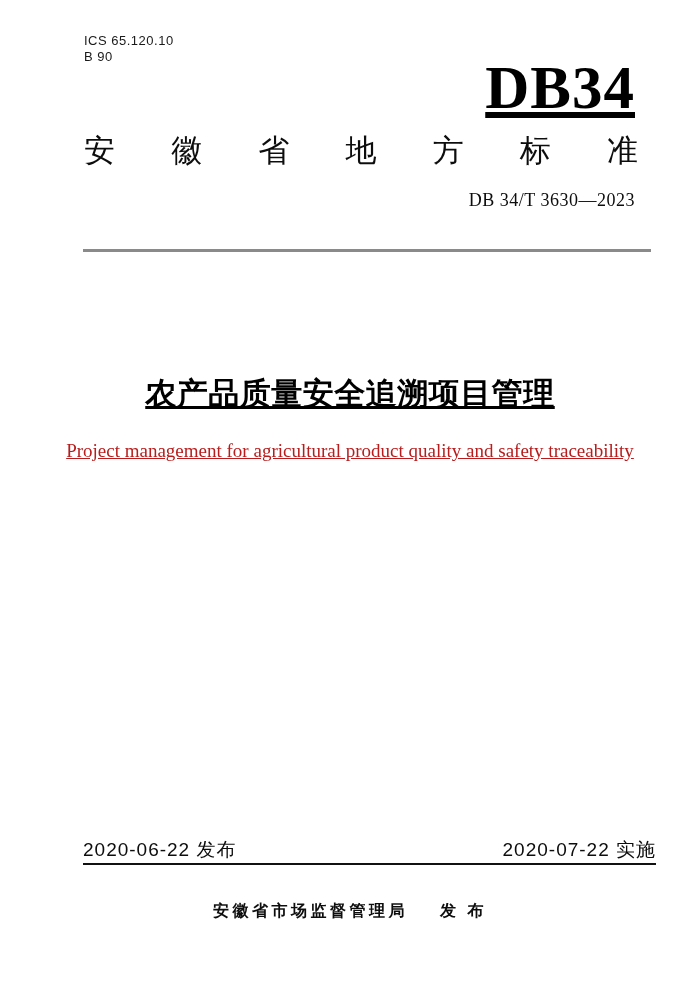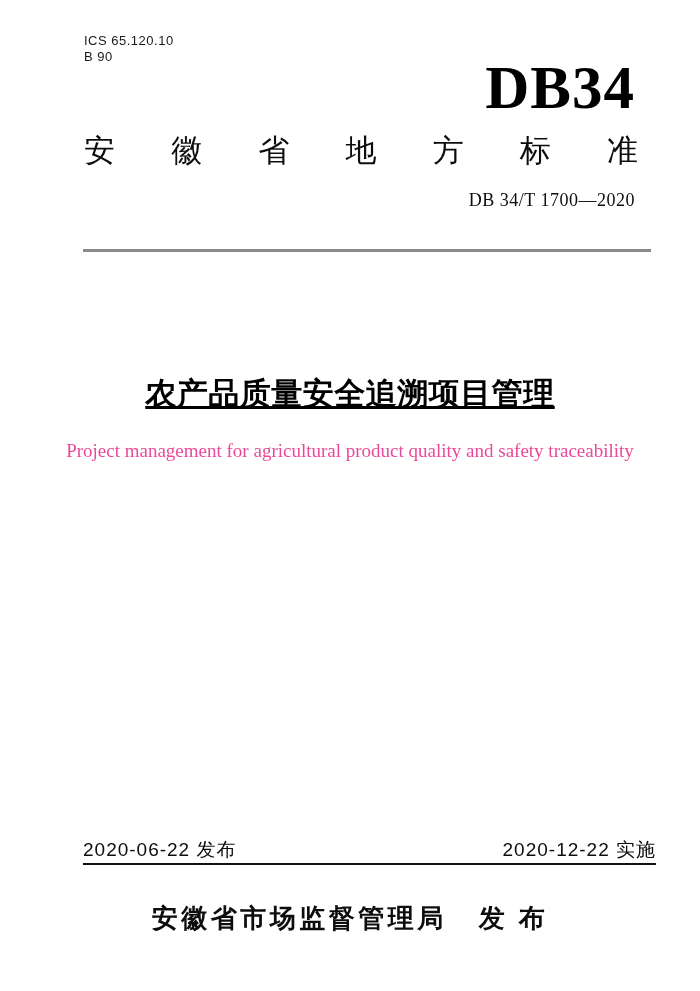--- a/index.html
+++ b/index.html
@@ -28,20 +28,21 @@
   .logo-db34 {
     position: absolute;
     top: 57px;
     right: 65px;
     font-family: "Liberation Serif", serif;
     font-weight: bold;
     font-size: 61px;
     line-height: 1;
     letter-spacing: 1px;
     color: #000000;
+    text-decoration: underline;
   }
   .std-name-row {
     position: absolute;
     left: 84px;
     right: 62px;
     top: 135px;
     display: flex;
     justify-content: space-between;
     font-size: 31px;
     line-height: 1;
@@ -78,21 +79,22 @@
     text-decoration: underline;
   }
   .title-en {
     position: absolute;
     left: 0;
     top: 440px;
     width: 100%;
     text-align: center;
     font-family: "Liberation Serif", serif;
     font-size: 19px;
-    color: #ec4899;
+    color: #b91c1c;
+    text-decoration: underline;
   }
   .date-row {
     position: absolute;
     left: 83px;
     top: 837px;
     width: 573px;
     display: flex;
     justify-content: space-between;
     align-items: flex-end;
     font-size: 19px;
@@ -101,21 +103,21 @@
     color: #0d0d0d;
   }
   .publisher-row {
     position: absolute;
     left: 0;
     top: 901px;
     width: 100%;
     display: flex;
     justify-content: center;
     gap: 32px;
-    font-size: 26px;
+    font-size: 16px;
     font-weight: 700;
     letter-spacing: 3.5px;
     color: #0d0d0d;
   }
 </style>
 </head>
 <body>
 
 <div class="page">
 
@@ -129,31 +131,31 @@
   <div class="std-name-row">
     <span>安</span>
     <span>徽</span>
     <span>省</span>
     <span>地</span>
     <span>方</span>
     <span>标</span>
     <span>准</span>
   </div>
 
-  <div class="doc-number">DB 34/T 1700—2020</div>
+  <div class="doc-number">DB 34/T 3630—2023</div>
 
   <div class="rule-top"></div>
 
   <div class="title-cn">农产品质量安全追溯项目管理</div>
 
   <div class="title-en">Project management for agricultural product quality and safety traceability</div>
 
   <div class="date-row">
     <span>2020-06-22 发布</span>
-    <span>2020-12-22 实施</span>
+    <span>2020-07-22 实施</span>
   </div>
 
   <div class="publisher-row">
     <span>安徽省市场监督管理局</span>
     <span>发 布</span>
   </div>
 
 </div>
 
 </body></html>

